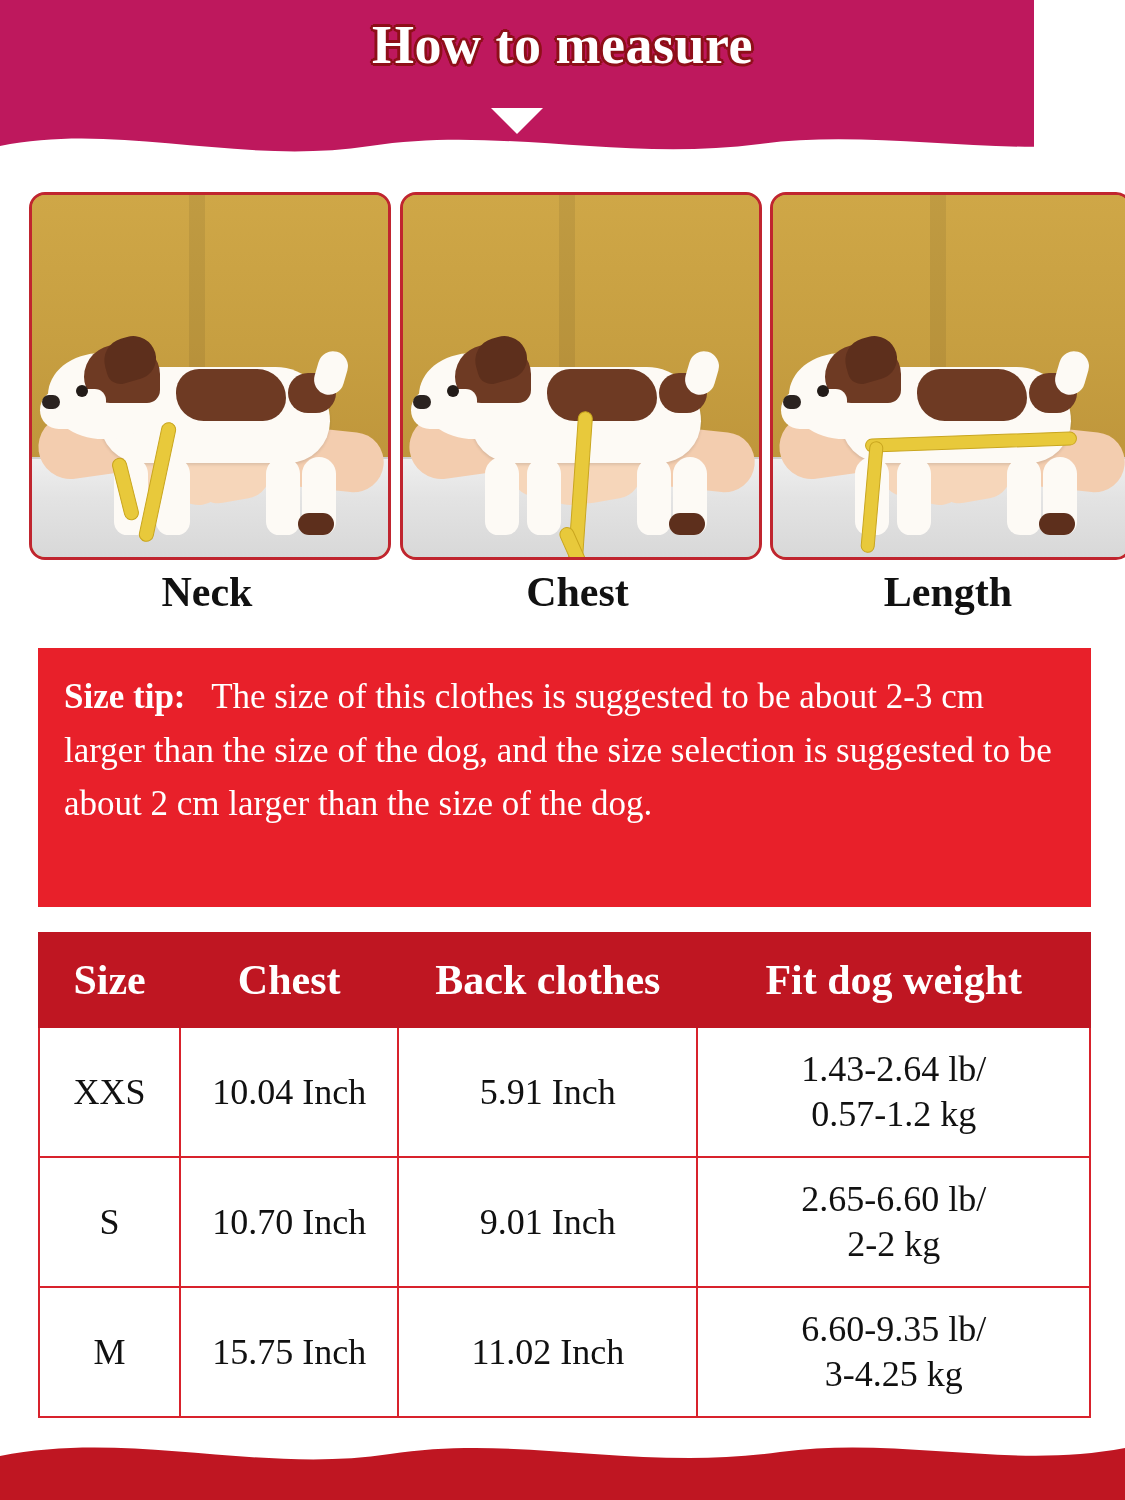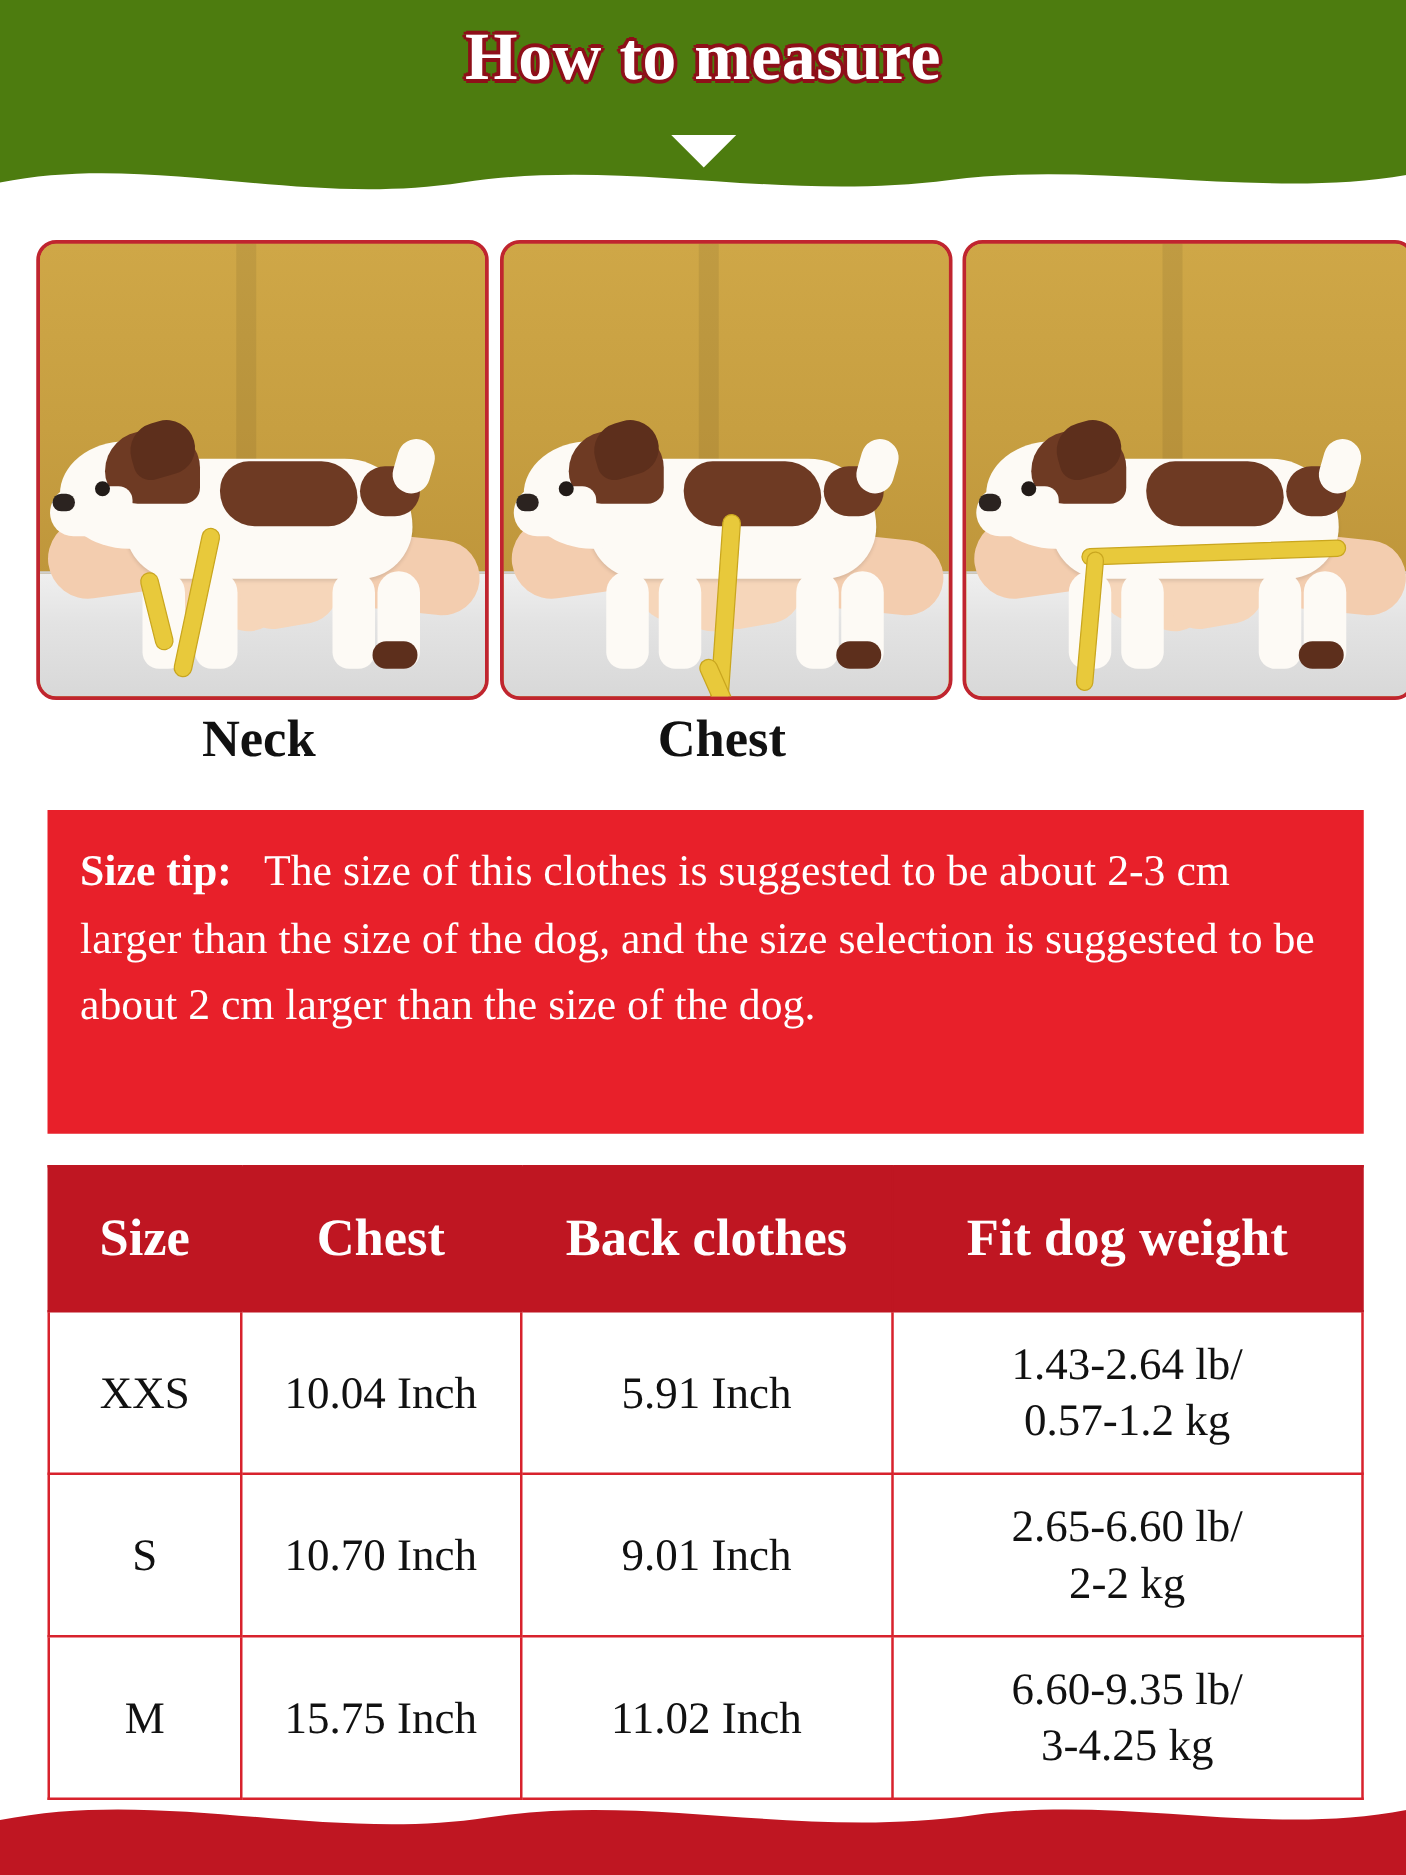--- a/index.html
+++ b/index.html
@@ -11,23 +11,23 @@
     height: 1500px;
     background: #ffffff;
     font-family: "Liberation Serif", serif;
     overflow: hidden;
     position: relative;
   }
 
   
   .header {
     position: relative;
-    width: 1125px;
+    width: 1034px;
     height: 160px;
-    background: #4d7c0f;
+    background: #be185d;
     overflow: hidden;
   }
   .header-title {
     position: absolute;
     top: 14px;
     left: 0;
     width: 1125px;
     text-align: center;
     font-family: "Liberation Serif", serif;
     font-weight: bold;
@@ -337,21 +337,21 @@
     font-family: "Liberation Serif", serif;
   }
   .size-table th {
     background: #bf1622;
     color: #ffffff;
     font-weight: bold;
     font-size: 42px;
     height: 92px;
     border: 2px solid #bf1622;
     text-align: center;
-    padding: 11px;
+    padding: 0;
   }
   .size-table td {
     border: 2px solid #d8222c;
     text-align: center;
     font-size: 36px;
     color: #111111;
     height: 128px;
     padding: 0 6px;
     line-height: 1.25;
     background: #ffffff;
@@ -466,20 +466,21 @@
         <div class="eye"></div>
         <div class="leg leg-fl"></div>
         <div class="leg leg-fr"></div>
         <div class="leg leg-bl"></div>
         <div class="leg leg-br"></div>
         <div class="paw-dark paw-1"></div>
       </div>
       <div class="tape tape-len"></div>
       <div class="tape tape-len2"></div>
     </div>
+    <div class="photo-label">Length</div>
   </div>
 
 </div>
 
 <div class="warm-tip">
   <p>
     <span class="label">Size tip:</span>
     &nbsp;
     <span>The size of this clothes is suggested to be about 2-3 cm larger than the size of the dog, and the size selection is suggested to be about 2 cm larger than the size of the dog.</span>
   </p>

